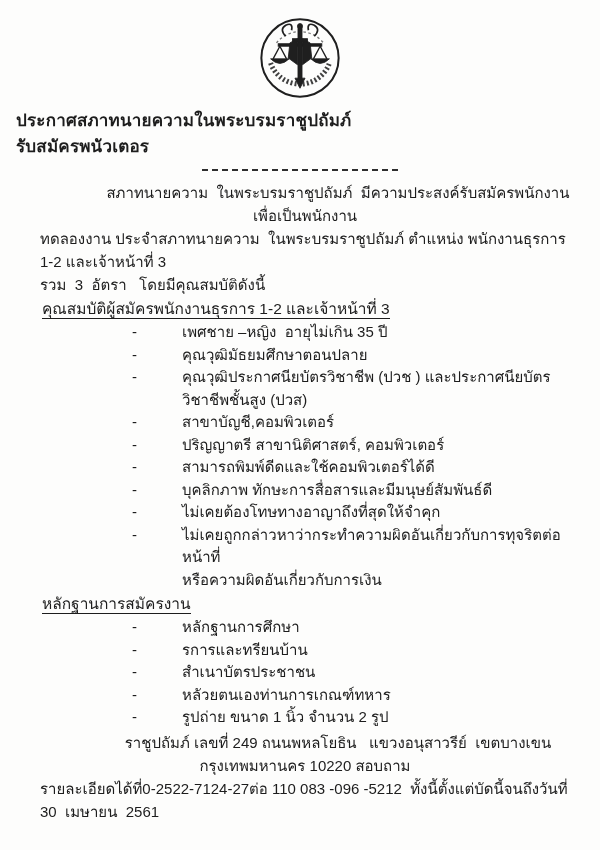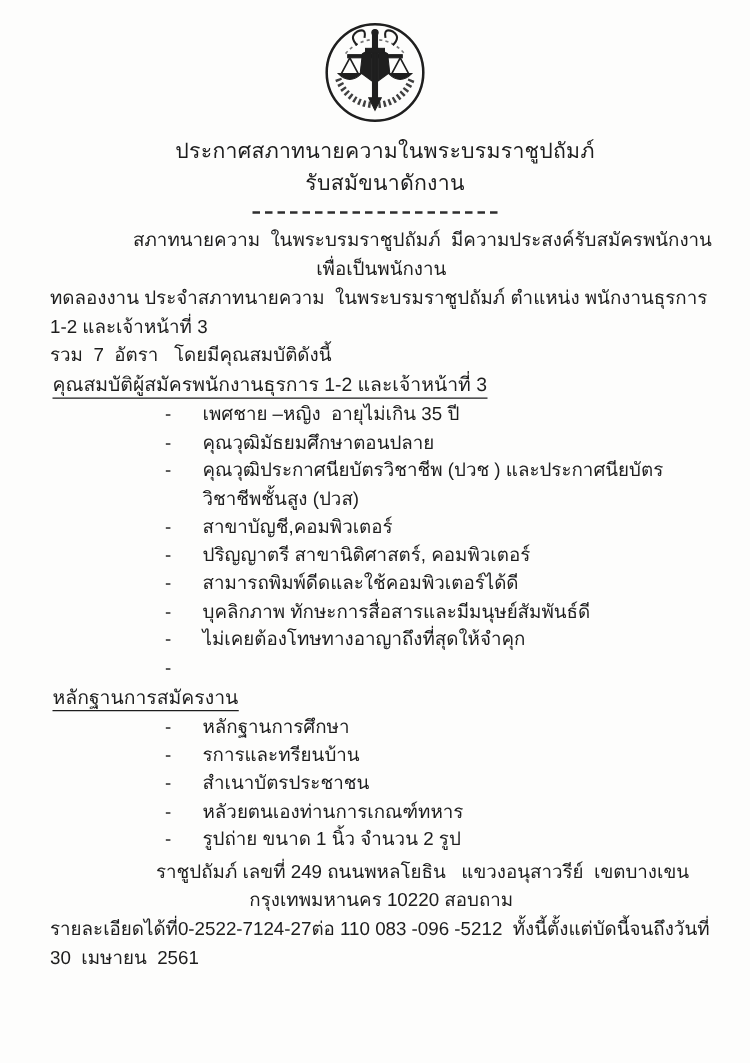--- a/index.html
+++ b/index.html
@@ -14,24 +14,24 @@
     background:#fdfdfc;
     color:#1d1d1d;
     overflow:hidden;
   }
   .logo-wrap{
     padding-top:16px;
     text-align:center;
     height:84px;
   }
   .title{
-    text-align:center;
+    text-align:left;
     font-size:17px;
     line-height:26px;
-    font-weight:normal;
+    font-weight:bold;
     letter-spacing:.2px;
     white-space:pre-wrap;
     margin-left:16px;
   }
   .title-block{margin-top:8px;}
   .sep{
     width:196px;
     margin:9px auto 0 auto;
     border-top:2px dashed #2e2e2e;
     height:0;
@@ -65,20 +65,21 @@
   }
   .li .dash{
     width:30px;
     padding-left:92px;
     flex:0 0 auto;
     text-align:left;
   }
   .li .li-text{
     flex:1 1 auto;
     white-space:pre-wrap;
+    margin-left:20px;
   }
   svg{vertical-align:top;}
 </style>
 </head>
 <body>
 
 <div class="page">
 
   <div class="logo-wrap">
     <svg width="84" height="84" viewBox="0 0 100 100">
@@ -107,29 +108,29 @@
         <circle cx="50" cy="12" r="3"></circle>
 
         <path d="M33 24 q-8 -8 0 -13 q9 -4 7 6" fill="none" stroke-width="2"></path>
         <path d="M67 24 q8 -8 0 -13 q-9 -4 -7 6" fill="none" stroke-width="2"></path>
       </g>
     </svg>
   </div>
 
   <div class="title-block">
     <div class="title">ประกาศสภาทนายความในพระบรมราชูปถัมภ์</div>
-    <div class="title">รับสมัขนาดักงาน</div>
+    <div class="title">รับสมัครพนัวเตอร</div>
   </div>
 
   <div class="sep"></div>
 
   <div class="para indent-first">
     <div class="pline">สภาทนายความ  ในพระบรมราชูปถัมภ์  มีความประสงค์รับสมัครพนักงานเพื่อเป็นพนักงาน</div>
     <div class="pline">ทดลองงาน ประจำสภาทนายความ  ในพระบรมราชูปถัมภ์ ตำแหน่ง พนักงานธุรการ 1-2 และเจ้าหน้าที่ 3</div>
-    <div class="pline">รวม  7  อัตรา   โดยมีคุณสมบัติดังนี้</div>
+    <div class="pline">รวม  3  อัตรา   โดยมีคุณสมบัติดังนี้</div>
   </div>
 
   <div class="sec-heading">
     <span>คุณสมบัติผู้สมัครพนักงานธุรการ 1-2 และเจ้าหน้าที่ 3</span>
   </div>
 
   <div class="blist">
     <div class="li">
         <span class="dash">-</span>
         <span class="li-text">เพศชาย –หญิง  อายุไม่เกิน 35 ปี</span>
@@ -157,20 +158,22 @@
     <div class="li">
         <span class="dash">-</span>
         <span class="li-text">บุคลิกภาพ ทักษะการสื่อสารและมีมนุษย์สัมพันธ์ดี</span>
       </div>
     <div class="li">
         <span class="dash">-</span>
         <span class="li-text">ไม่เคยต้องโทษทางอาญาถึงที่สุดให้จำคุก</span>
       </div>
     <div class="li">
         <span class="dash">-</span>
+        <span class="li-text">ไม่เคยถูกกล่าวหาว่ากระทำความผิดอันเกี่ยวกับการทุจริตต่อหน้าที่
+หรือความผิดอันเกี่ยวกับการเงิน</span>
       </div>
   </div>
 
   <div class="sec-heading">
     <span>หลักฐานการสมัครงาน</span>
   </div>
 
   <div class="blist">
     <div class="li">
         <span class="dash">-</span>

